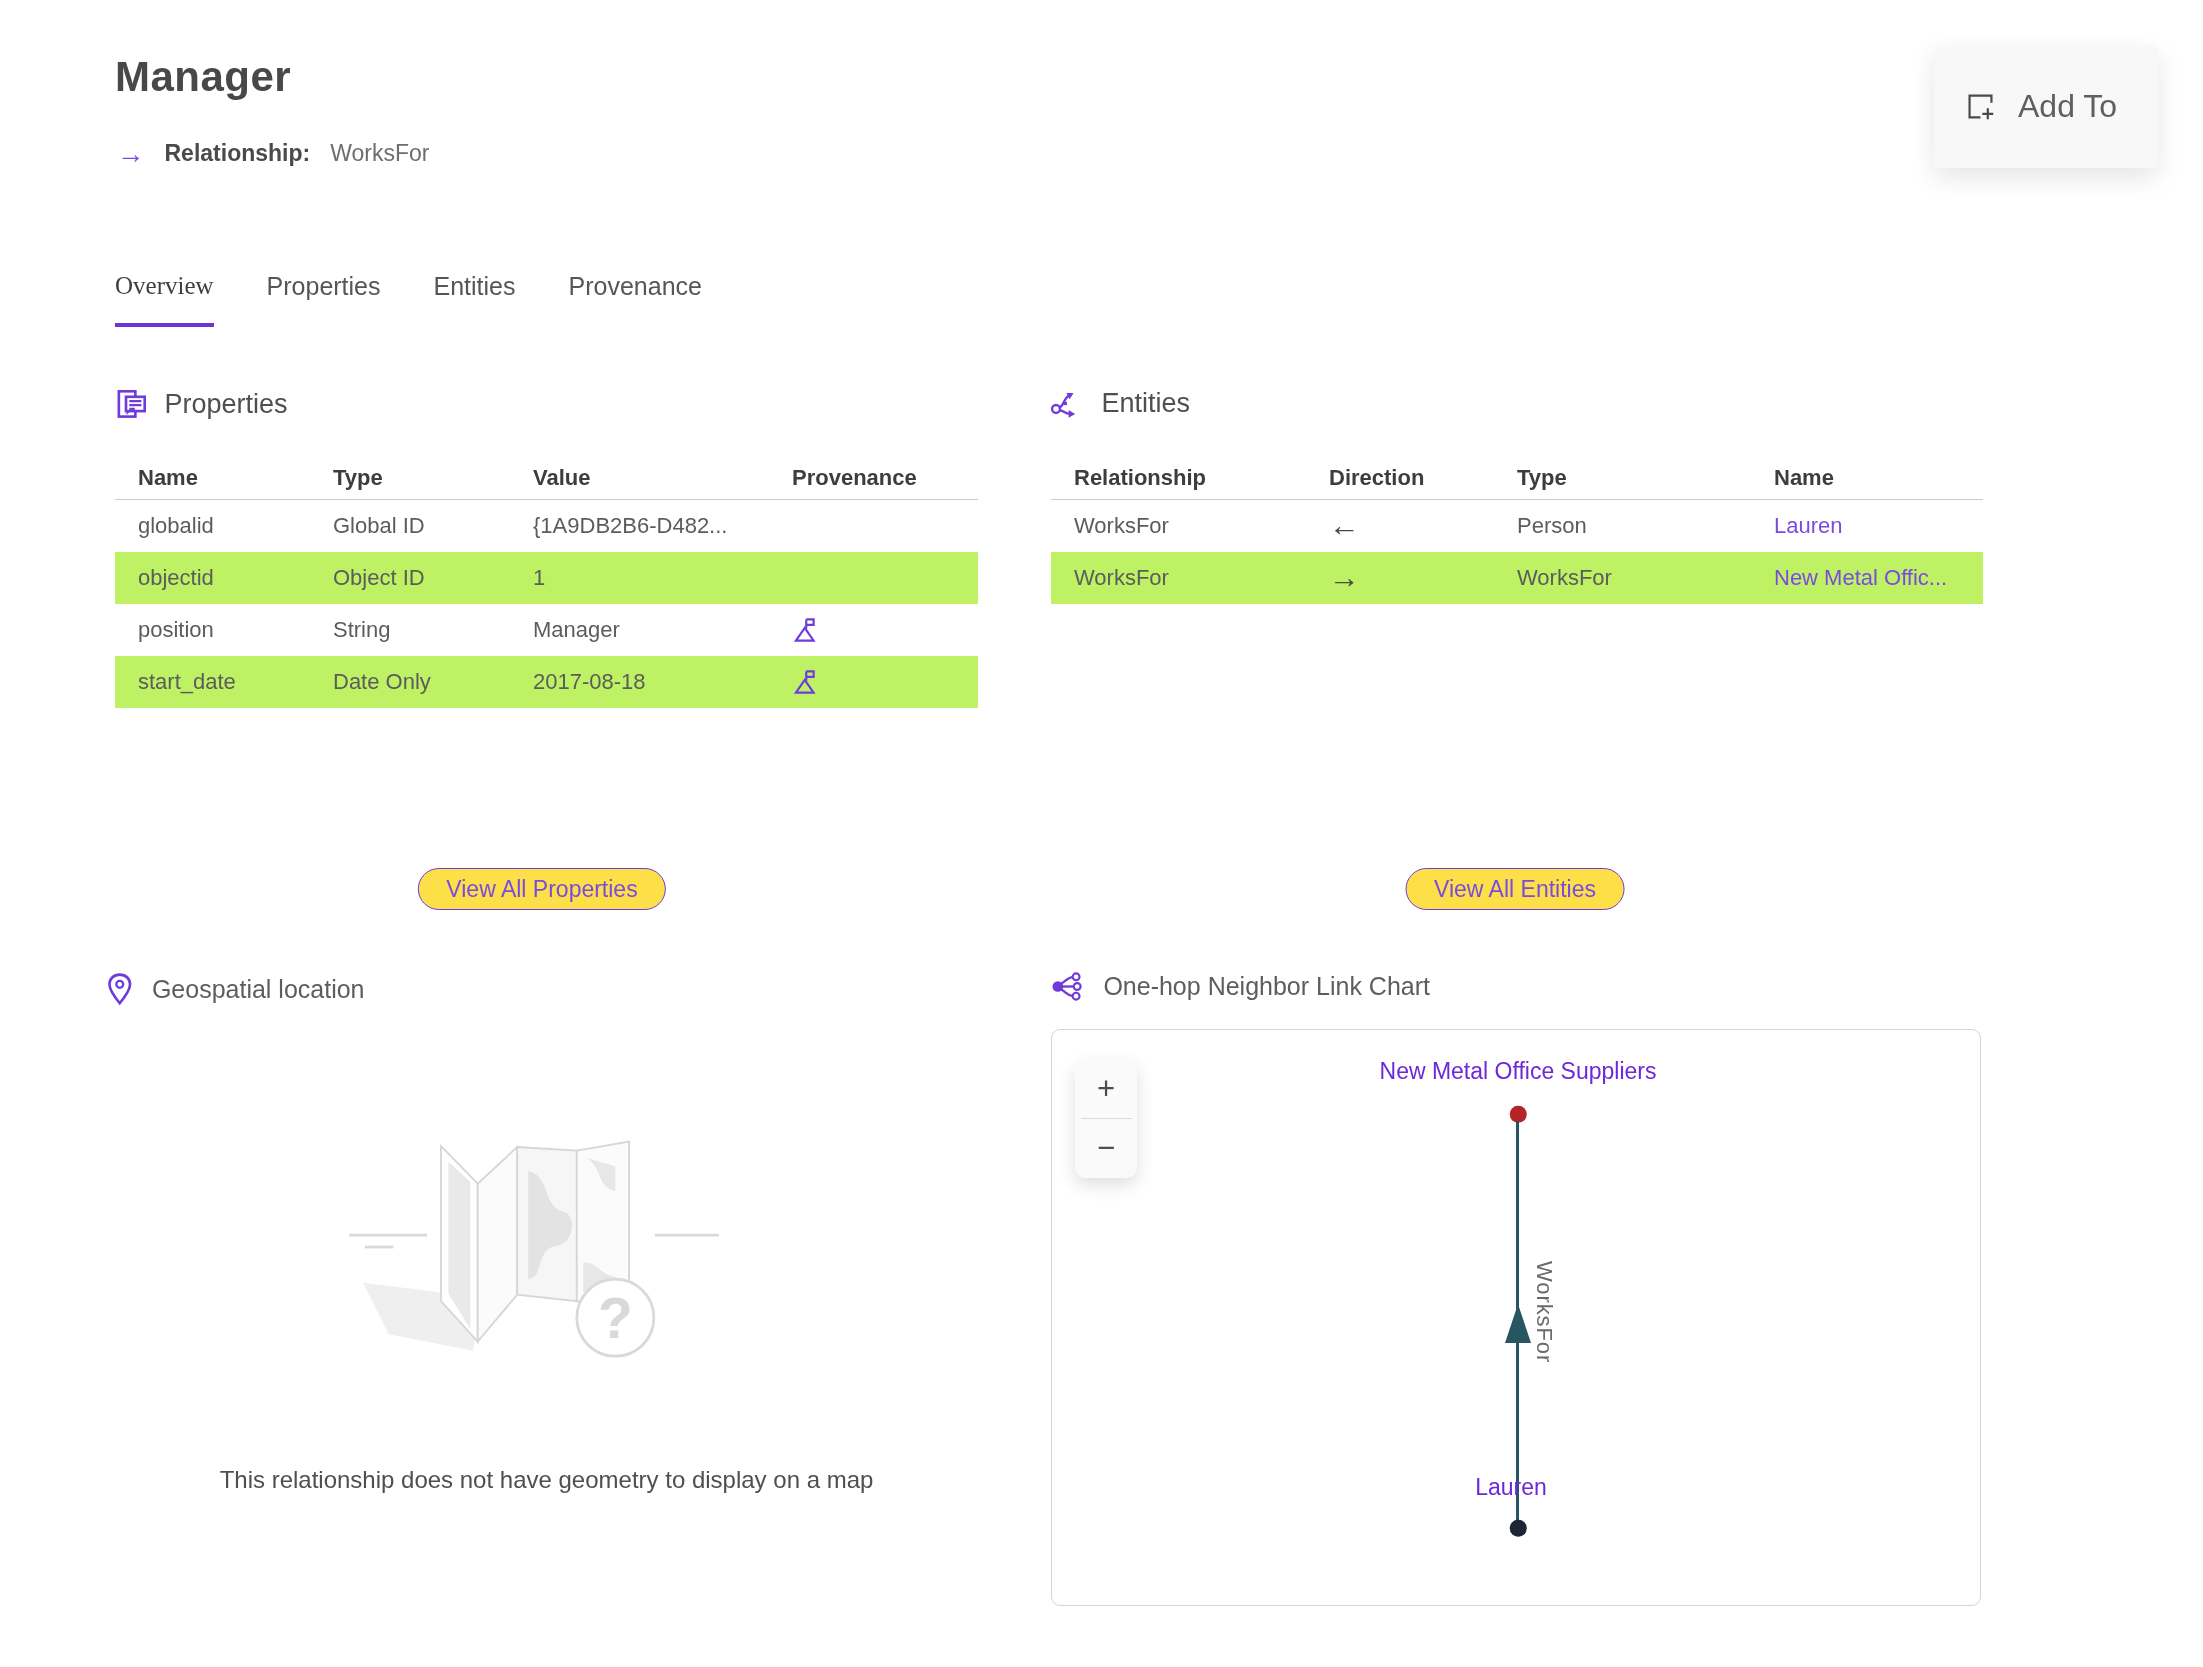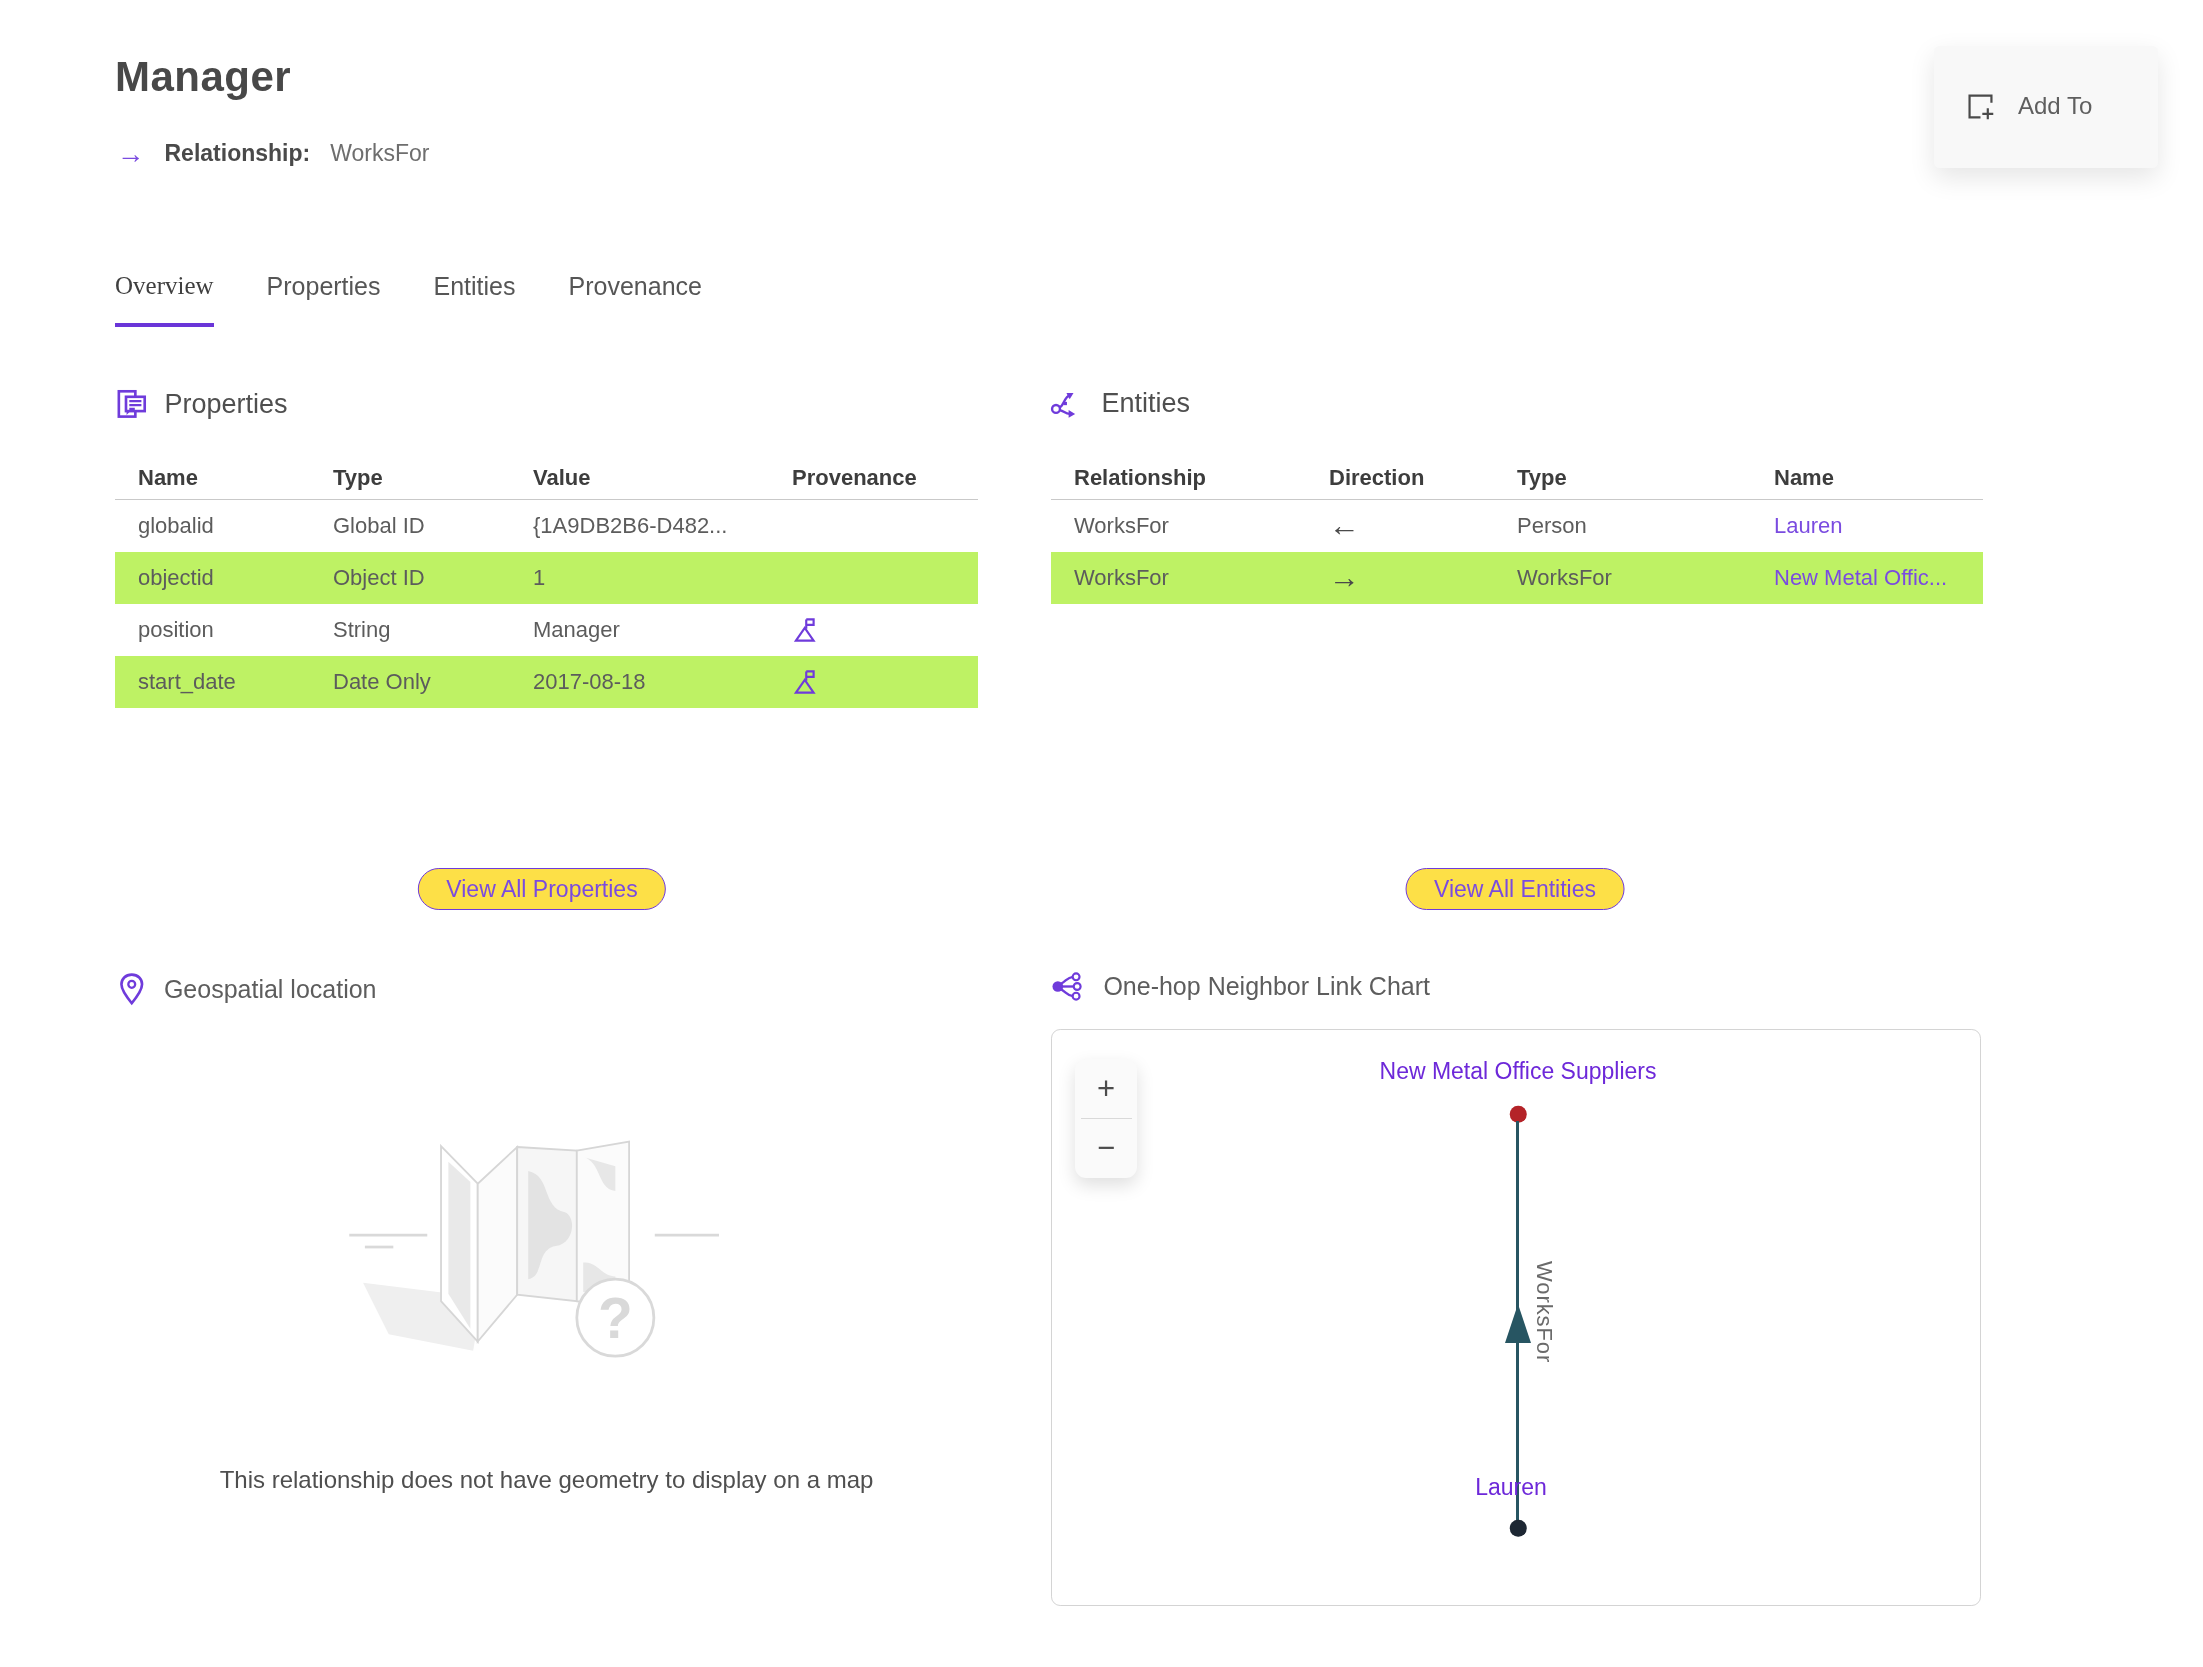--- a/index.html
+++ b/index.html
@@ -26,21 +26,21 @@
   
   .actions-card{
     position:absolute;left:1934px;top:46px;width:224px;
     background:#f8f8f8;border-radius:5.5px;
     box-shadow:0 9.2px 26px rgba(0,0,0,.10);
     padding:26px 0 27.5px 0;
   }
   .action{
     display:flex;align-items:center;gap:22px;
     height:68px;padding-left:31px;cursor:pointer;
-    font-size:24px;color:#5f5f5f;
+    font-size:32px;color:#5f5f5f;
   }
   .action + .action{margin-top:16.5px;}
   .action svg{flex:0 0 auto;}
   
   .tabs{
     position:absolute;left:115px;top:272px;
     display:flex;gap:53px;font-size:25px;color:#565656;
   }
   .tab{padding-bottom:22px;cursor:pointer;border-bottom:4.6px solid transparent;}
   .tab.active{color:#3f3f3f;border-bottom-color:#6a35d8;font-family:Liberation Serif, serif;}
@@ -234,21 +234,21 @@
     <div class="cell">WorksFor</div>
     <div class="cell dir">→</div>
     <div class="cell">WorksFor</div>
     <div class="cell link">New Metal Offic...</div>
   </div>
 </div>
 
 <button class="view-all props">View All Properties</button>
 <button class="view-all ents">View All Entities</button>
 
-<div class="section-header small" style="left:118px;top:972px;justify-content:center;">
+<div class="section-header small" style="left:106px;top:972px;justify-content:center;">
   <svg width="27.5" height="35" viewBox="0 0 24 30" fill="none">
     <path d="M12 2 C6.5 2 3 6 3 10.5 C3 16 12 27 12 27 C12 27 21 16 21 10.5 C21 6 17.5 2 12 2 Z" stroke="#6f3bdb" stroke-width="2.3"></path>
     <circle cx="12" cy="10.5" r="3" stroke="#6f3bdb" stroke-width="2"></circle>
   </svg>
   <span>Geospatial location</span>
 </div>
 
 <svg class="map-illustration" width="500" height="363" viewBox="0 0 545 395">
 
   <path d="M45 160 H130" stroke="#d9d9d9" stroke-width="3"></path>

